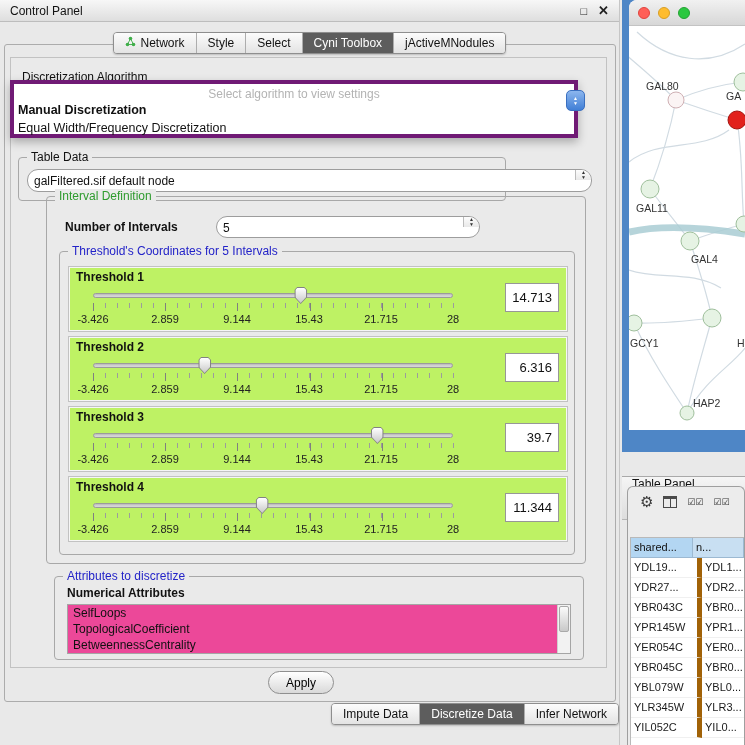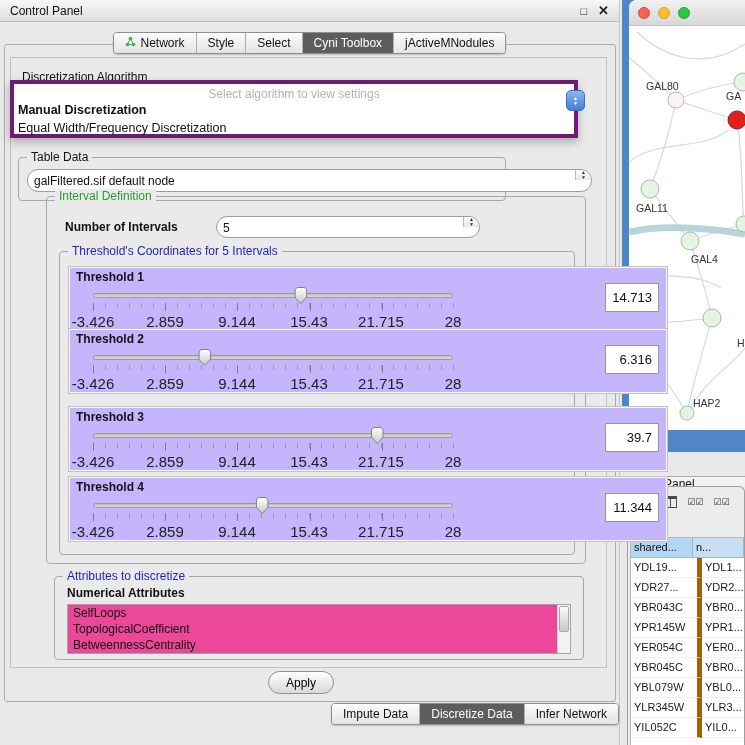--- a/index.html
+++ b/index.html
@@ -47,36 +47,36 @@
   .combo-text{flex:1;padding:4px 6px 0;white-space:nowrap}
   .combo-stepper{width:16px;border-left:1px solid #bcbcbc;display:flex;flex-direction:column;align-items:center;
                  justify-content:center;font-size:5px;line-height:5px;color:#333;background:linear-gradient(#fdfdfd,#e8e8e8)}
   .td-combo{left:8px;top:11px;width:565px;height:23px}
 
   .interval-group{left:46px;top:196px;width:540px;height:368px;z-index:1}
   .noi-label{position:absolute;left:18px;top:23px;font-weight:bold}
   .noi-combo{left:169px;top:19px;width:264px;height:22px}
   .thresh-group{left:12px;top:54px;width:516px;height:304px}
 
-  .tpanel{position:absolute;left:8px;width:600px;height:66px;border:1px solid #c2c2c2;box-shadow:inset 0 0 0 1px #f6f6f6;background:#c4b5fd}
-  .tp0{top:14px}.tp1{top:76px}.tp2{top:154px}.tp3{top:224px}
+  .tpanel{position:absolute;left:8px;width:500px;height:66px;border:1px solid #c2c2c2;box-shadow:inset 0 0 0 1px #f6f6f6;background:#bef264}
+  .tp0{top:14px}.tp1{top:84px}.tp2{top:154px}.tp3{top:224px}
   .tp-label{position:absolute;left:7px;top:3px;font-weight:bold}
   .tp-slider{position:absolute;left:24px;top:20px;width:360px;height:44px}
   .track{position:absolute;left:0;top:6px;width:100%;height:5px;background:#d9d9d9;border:1px solid #9b9b9b;border-radius:3px;
          box-shadow:inset 0 1px 2px rgba(0,0,0,.15)}
   .thumb-wrap{position:absolute;top:0;left:50%;width:13px;height:17px;transform:translateX(-50%)}
   .thumb{position:absolute;inset:0;background:#828282;clip-path:polygon(3px 0,10px 0,13px 3px,13px 10px,6.5px 17px,0 10px,0 3px)}
   .thumb::after{content:"";position:absolute;left:1px;top:1px;width:11px;height:15px;background:linear-gradient(#ffffff,#c8c8c8);
                 clip-path:polygon(2px 0,9px 0,11px 2px,11px 9px,5.5px 15px,0 9px,0 2px)}
   .ticks{position:absolute;left:0;top:16px;width:calc(100% + 1px);height:8px}
   .ticks .minor{position:absolute;left:0;top:0;width:100%;height:5px;
                 background-image:repeating-linear-gradient(90deg,#9c9c9c 0 1px,transparent 1px 12px)}
   .ticks .major{position:absolute;left:0;top:0;width:100%;height:8px;
                 background-image:repeating-linear-gradient(90deg,#808080 0 1px,transparent 1px 20%)}
-  .tick-labels{position:absolute;left:0;top:26px;width:100%;height:11px;font-size:15px;color:#222}
+  .tick-labels{position:absolute;left:0;top:26px;width:100%;height:11px;font-size:11px;color:#222}
   .tick-labels span{position:absolute;transform:translateX(-50%)}
   .tp-value{position:absolute;right:8px;top:16px;width:54px;height:29px;background:#fff;border:1px solid #979797;
             font-size:13px;text-align:right;padding:6px 6px 0 0}
 
   .attr-group{left:54px;top:576px;width:530px;height:84px;z-index:1}
   .attr-label{position:absolute;left:12px;top:9px;font-weight:bold}
   .attr-list{position:absolute;left:12px;top:27px;width:504px;height:50px;background:#ec4899;border:1px solid #a5a5a5;overflow:hidden}
   .attr-item{height:16px;padding:1px 0 0 5px}
   .attr-scrollbar{position:absolute;right:0;top:0;bottom:0;width:13px;background:#f2f2f2;border-left:1px solid #d0d0d0}
   .sb-thumb{position:absolute;left:1px;right:1px;top:1px;height:26px;background:linear-gradient(#fbfbfb,#c9c9c9);

